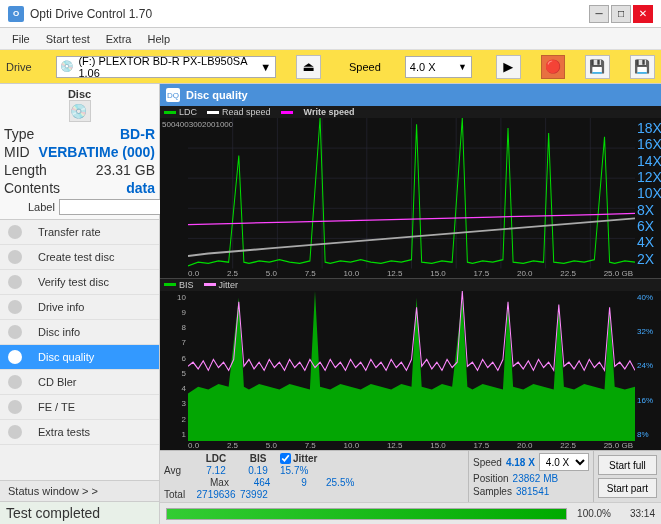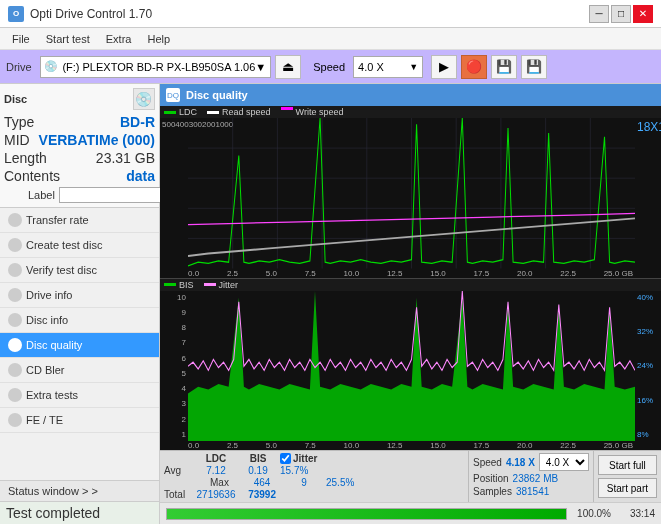--- a/index.html
+++ b/index.html
@@ -12,46 +12,46 @@
     .titlebar-title { font-size: 12px; color: #333; }
     .titlebar-controls { display: flex; gap: 2px; }
     .titlebar-btn { width: 20px; height: 18px; background: #e0e0e0; border: 1px solid #aaa; display: flex; align-items: center; justify-content: center; font-size: 10px; cursor: pointer; }
     .titlebar-btn.close { background: #e81123; color: white; border-color: #e81123; }
     
     
     .menubar { background: #f5f5f5; border-bottom: 1px solid #ddd; display: flex; align-items: center; height: 22px; padding: 0 4px; }
     .menu-item { padding: 2px 8px; font-size: 11px; cursor: pointer; color: #333; }
     
     
-    .toolbar { background: #c4b5fd; border-bottom: 1px solid #ccc; display: flex; align-items: center; height: 34px; padding: 0 6px; gap: 4px; }
+    .toolbar { background: #fde047; border-bottom: 1px solid #ccc; display: flex; align-items: center; height: 34px; padding: 0 6px; gap: 20px; }
     .toolbar-label { font-size: 11px; color: #333; margin-right: 4px; }
     .drive-select { display: flex; align-items: center; background: white; border: 1px solid #aaa; height: 22px; padding: 0 4px; font-size: 11px; min-width: 220px; }
     .toolbar-icon-btn { width: 26px; height: 24px; background: #f5f5f5; border: 1px solid #bbb; display: flex; align-items: center; justify-content: center; cursor: pointer; font-size: 13px; }
     .speed-label { font-size: 11px; margin-left: 8px; margin-right: 4px; }
     
     
     .main { display: flex; height: calc(524px - 28px - 22px - 34px); }
     
     
     .sidebar { width: 160px; background: #f0f0f0; border-right: 1px solid #ccc; display: flex; flex-direction: column; }
     
     
     .disc-panel { background: #f8f8f8; border-bottom: 1px solid #ccc; padding: 4px; }
-    .disc-header { display: flex; align-items: center; justify-content: space-between; margin-bottom: 3px; }
+    .disc-header { display: flex; align-items: center; justify-content: space-between; margin-bottom: 3px; flex-direction: column; }
     .disc-title { font-size: 11px; font-weight: bold; color: #333; }
     .disc-row { display: flex; justify-content: space-between; padding: 1px 0; font-size: 14px; }
     .disc-key { color: #333; }
     .disc-val { color: #0066cc; font-weight: bold; }
     .disc-val-black { color: #333; }
     .label-row { display: flex; align-items: center; gap: 4px; margin-top: 2px; margin-left: 24px; }
     .label-input { flex: 1; height: 16px; border: 1px solid #aaa; background: white; font-size: 10px; }
     
     
     .sidebar-menu { flex: 1; }
-    .sidebar-item { display: flex; align-items: center; gap: 4px; padding: 5px 8px; font-size: 11px; cursor: pointer; color: #333; border-bottom: 1px solid #e0e0e0; }
+    .sidebar-item { display: flex; align-items: center; gap: 16px; padding: 5px 8px; font-size: 11px; cursor: pointer; color: #333; border-bottom: 1px solid #e0e0e0; }
     .sidebar-item.active { background: #3399ff; color: white; }
     .sidebar-item .item-icon { width: 14px; height: 14px; background: #ccc; border-radius: 50%; flex-shrink: 0; }
     .sidebar-item.active .item-icon { background: white; }
     
     
     .status-window-btn { display: flex; align-items: center; justify-content: space-between; padding: 4px 8px; font-size: 11px; cursor: pointer; background: #e8e8e8; border-top: 1px solid #ccc; color: #333; }
     
     
     .content { flex: 1; background: #fff; display: flex; flex-direction: column; overflow: hidden; }
     
@@ -167,25 +167,25 @@
       <div class="sidebar-item active">
         <div class="item-icon"></div>
         <span>Disc quality</span>
       </div>
       <div class="sidebar-item">
         <div class="item-icon"></div>
         <span>CD Bler</span>
       </div>
       <div class="sidebar-item">
         <div class="item-icon"></div>
+        <span>FE / TE</span>
+      </div>
+      <div class="sidebar-item">
+        <div class="item-icon"></div>
         <span>Extra tests</span>
-      </div>
-      <div class="sidebar-item">
-        <div class="item-icon"></div>
-        <span>FE / TE</span>
       </div>
     </div>
 
     <div class="status-window-btn">
       <span>Status window &gt; &gt;</span>
     </div>
 
     <div style="background:#e8f0e8;border-top:1px solid #ccc;padding:3px 6px;font-size:14px;color:#333;">
       <span>Test completed</span>
     </div>
@@ -204,21 +204,21 @@
 
         <div style="display:flex;align-items:center;gap:10px;padding:1px 4px;background:#1a1a1a;font-size:9px;">
           <div style="display:flex;align-items:center;gap:3px;">
             <div style="width:12px;height:3px;background:#00cc00;"></div>
             <span style="color:#ccc;">LDC</span>
           </div>
           <div style="display:flex;align-items:center;gap:3px;">
             <div style="width:12px;height:3px;background:#ffffff;"></div>
             <span style="color:#ccc;">Read speed</span>
           </div>
-          <div style="display:flex;align-items:flex-start;gap:3px;">
+          <div style="display:flex;align-items:center;gap:11px;font-weight:bold;">
             <div style="width:12px;height:3px;background:#ff00ff;"></div>
             <span style="color:#ccc;">Write speed</span>
           </div>
         </div>
 
         <div style="flex:1;display:flex;">
 
           <div style="width:28px;display:flex;flex-direction:row;justify-content:space-between;padding:2px 2px;font-size:8px;color:#aaa;text-align:right;">
             <span>500</span>
             <span>400</span>
@@ -247,21 +247,21 @@
               <line x1="396" y1="0" x2="396" y2="120" stroke="#2a2a3a" stroke-width="0.5"></line>
 
               <polyline points="0,118 10,115 20,116 30,114 40,115 50,30 55,115 60,116 70,114 80,115 90,113 100,115 110,116 120,114 130,0 135,115 140,116 150,114 160,115 170,113 180,115 190,116 200,114 210,115 220,113 225,5 230,115 240,116 250,114 260,115 270,0 275,115 280,116 290,114 300,115 310,113 315,8 320,115 330,116 340,114 350,115 355,12 360,115 370,116 380,114 390,115 400,113 410,15 415,115 420,116 430,114 440,115" fill="none" stroke="#00dd00" stroke-width="1"></polyline>
 
               <polyline points="0,110 20,108 50,106 80,104 110,102 140,100 170,98 200,96 230,94 260,92 290,90 320,88 350,86 380,84 410,82 440,80" fill="none" stroke="#aaaaaa" stroke-width="1.5"></polyline>
 
               <polyline points="0,85 50,84 100,83 150,82 200,81 250,80 300,79 350,78 400,77 440,76" fill="none" stroke="#ff44ff" stroke-width="1"></polyline>
             </svg>
           </div>
 
-          <div style="width:26px;display:flex;justify-content:space-between;padding:2px 2px;font-size:12px;color:#44aaff;text-align:left;">
+          <div style="width:26px;display:flex;flex-direction:column;justify-content:space-between;padding:2px 2px;font-size:14px;color:#44aaff;text-align:left;">
             <span>18X</span>
             <span>16X</span>
             <span>14X</span>
             <span>12X</span>
             <span>10X</span>
             <span>8X</span>
             <span>6X</span>
             <span>4X</span>
             <span>2X</span>
           </div>
@@ -368,21 +368,21 @@
         <div style="display:flex;gap:4px;margin-bottom:1px;margin-left:46px;">
           <span style="width:28px;color:#333;">Max</span>
           <span style="width:40px;text-align:center;color:#0066cc;">464</span>
           <span style="width:36px;text-align:center;color:#0066cc;">9</span>
           <span style="color:#0066cc;">25.5%</span>
         </div>
 
         <div style="display:flex;gap:4px;">
           <span style="width:28px;color:#333;">Total</span>
           <span style="width:40px;text-align:center;color:#0066cc;">2719636</span>
-          <span style="width:36px;text-align:right;color:#0066cc;font-weight:bold;">73992</span>
+          <span style="width:36px;text-align:left;color:#0066cc;">73992</span>
         </div>
       </div>
 
       <div style="padding:2px 4px;display:flex;flex-direction:column;gap:2px;border-left:1px solid #bbb;">
         <div style="display:flex;align-items:center;gap:4px;">
           <span style="color:#333;">Speed</span>
           <span style="color:#0066cc;font-weight:bold;">4.18 X</span>
           <select style="font-size:10px;height:18px;border:1px solid #aaa;background:white;padding:0 2px;">
             <option>4.0 X</option>
             <option>8.0 X</option>

